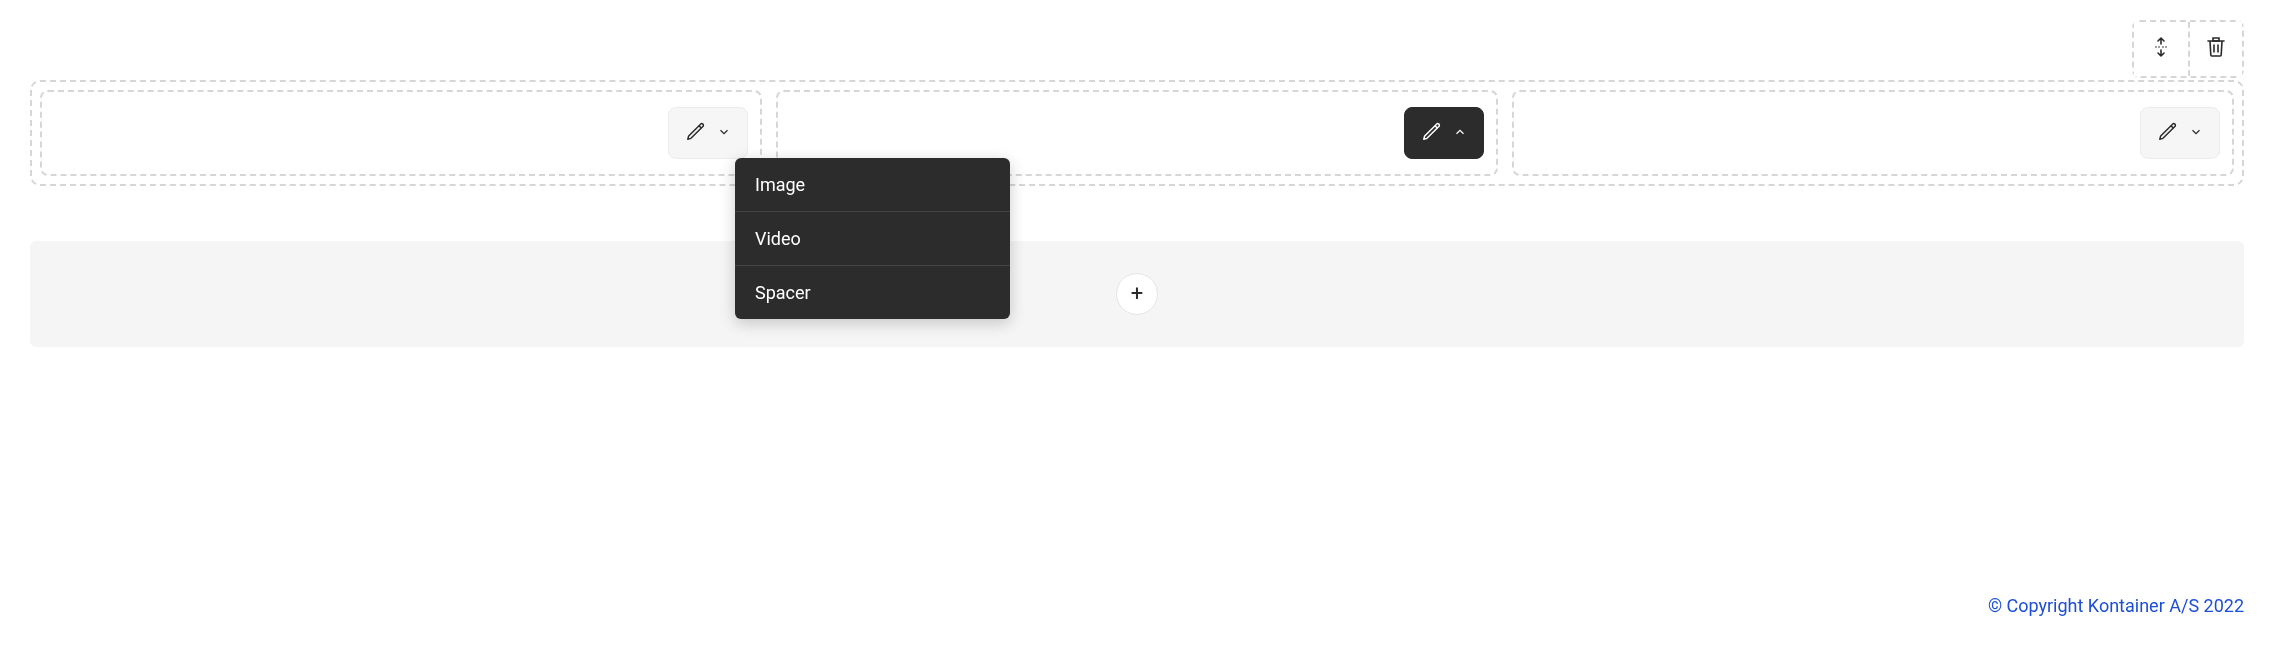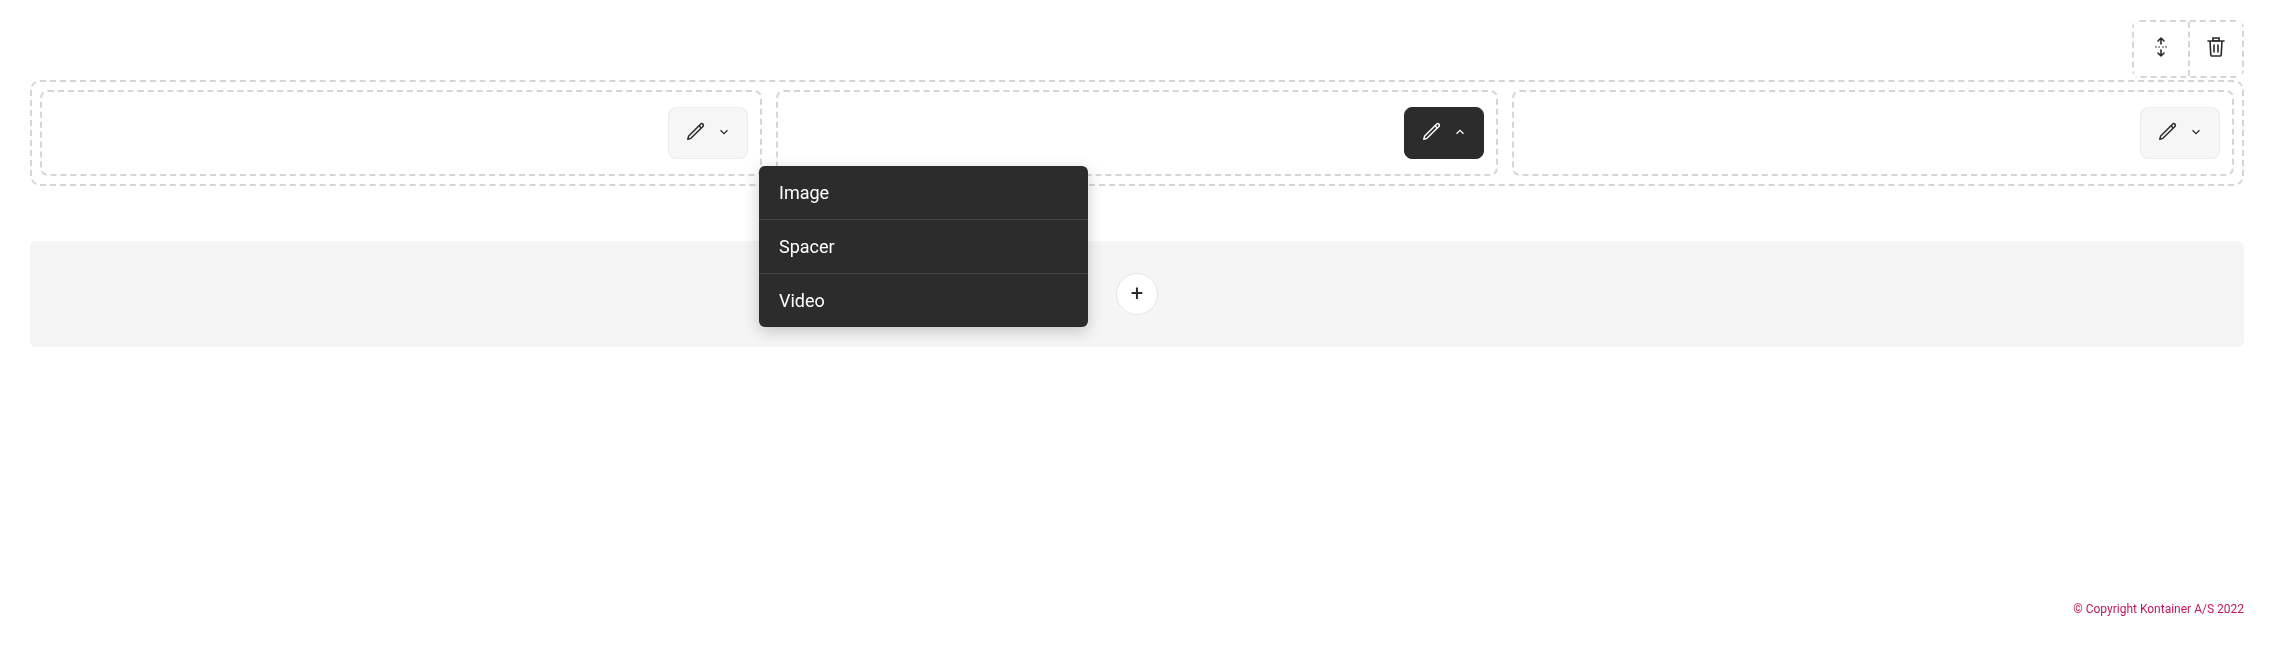--- a/index.html
+++ b/index.html
@@ -78,29 +78,28 @@
   .edit-btn.active {
     background: #2c2c2c;
     border-color: #2c2c2c;
   }
   .edit-btn.active svg.pencil,
   .edit-btn.active svg.chev { stroke: #ffffff; }
 
   
   .dropdown {
     position: absolute;
-    top: 166px;
+    top: 158px;
     left: 735px;
-    width: 329px;
+    width: 275px;
     background: #2c2c2c;
     border-radius: 6px;
     overflow: hidden;
     box-shadow: 0 4px 16px rgba(0,0,0,0.2);
     z-index: 10;
-    margin-left: 24px;
   }
   .dropdown::before {
     content: "";
     position: absolute;
     top: -8px;
     right: 38px;
     width: 0;
     height: 0;
     border-left: 8px solid transparent;
     border-right: 8px solid transparent;
@@ -141,22 +140,22 @@
     font-size: 22px;
     color: #2a2a2a;
     line-height: 1;
   }
 
   
   .copyright {
     position: absolute;
     bottom: 30px;
     right: 38px;
-    color: #be185d;
-    font-size: 12px;
+    color: #1d4ed8;
+    font-size: 18px;
   }
 </style>
 </head>
 <body>
 
 <div class="top-actions">
   <div class="top-action-btn">
     <span>
       <svg viewBox="0 0 24 24" fill="none" stroke-width="1.6">
         <path d="M12 3 L12 9 M12 3 L9 6 M12 3 L15 6" stroke-linecap="round" stroke-linejoin="round"></path>
@@ -225,22 +224,22 @@
         <svg class="chev" viewBox="0 0 24 24">
             <polyline points="6 9 12 15 18 9"></polyline>
           </svg>
       </span>
     </div>
   </div>
 </div>
 
 <div class="dropdown">
   <div class="dropdown-item">Image</div>
+  <div class="dropdown-item">Video</div>
   <div class="dropdown-item">Spacer</div>
-  <div class="dropdown-item">Video</div>
 </div>
 
 <div class="add-section">
   <div class="add-btn">
     <span>+</span>
   </div>
 </div>
 
 <div class="copyright">© Copyright Kontainer A/S 2022</div>
 

